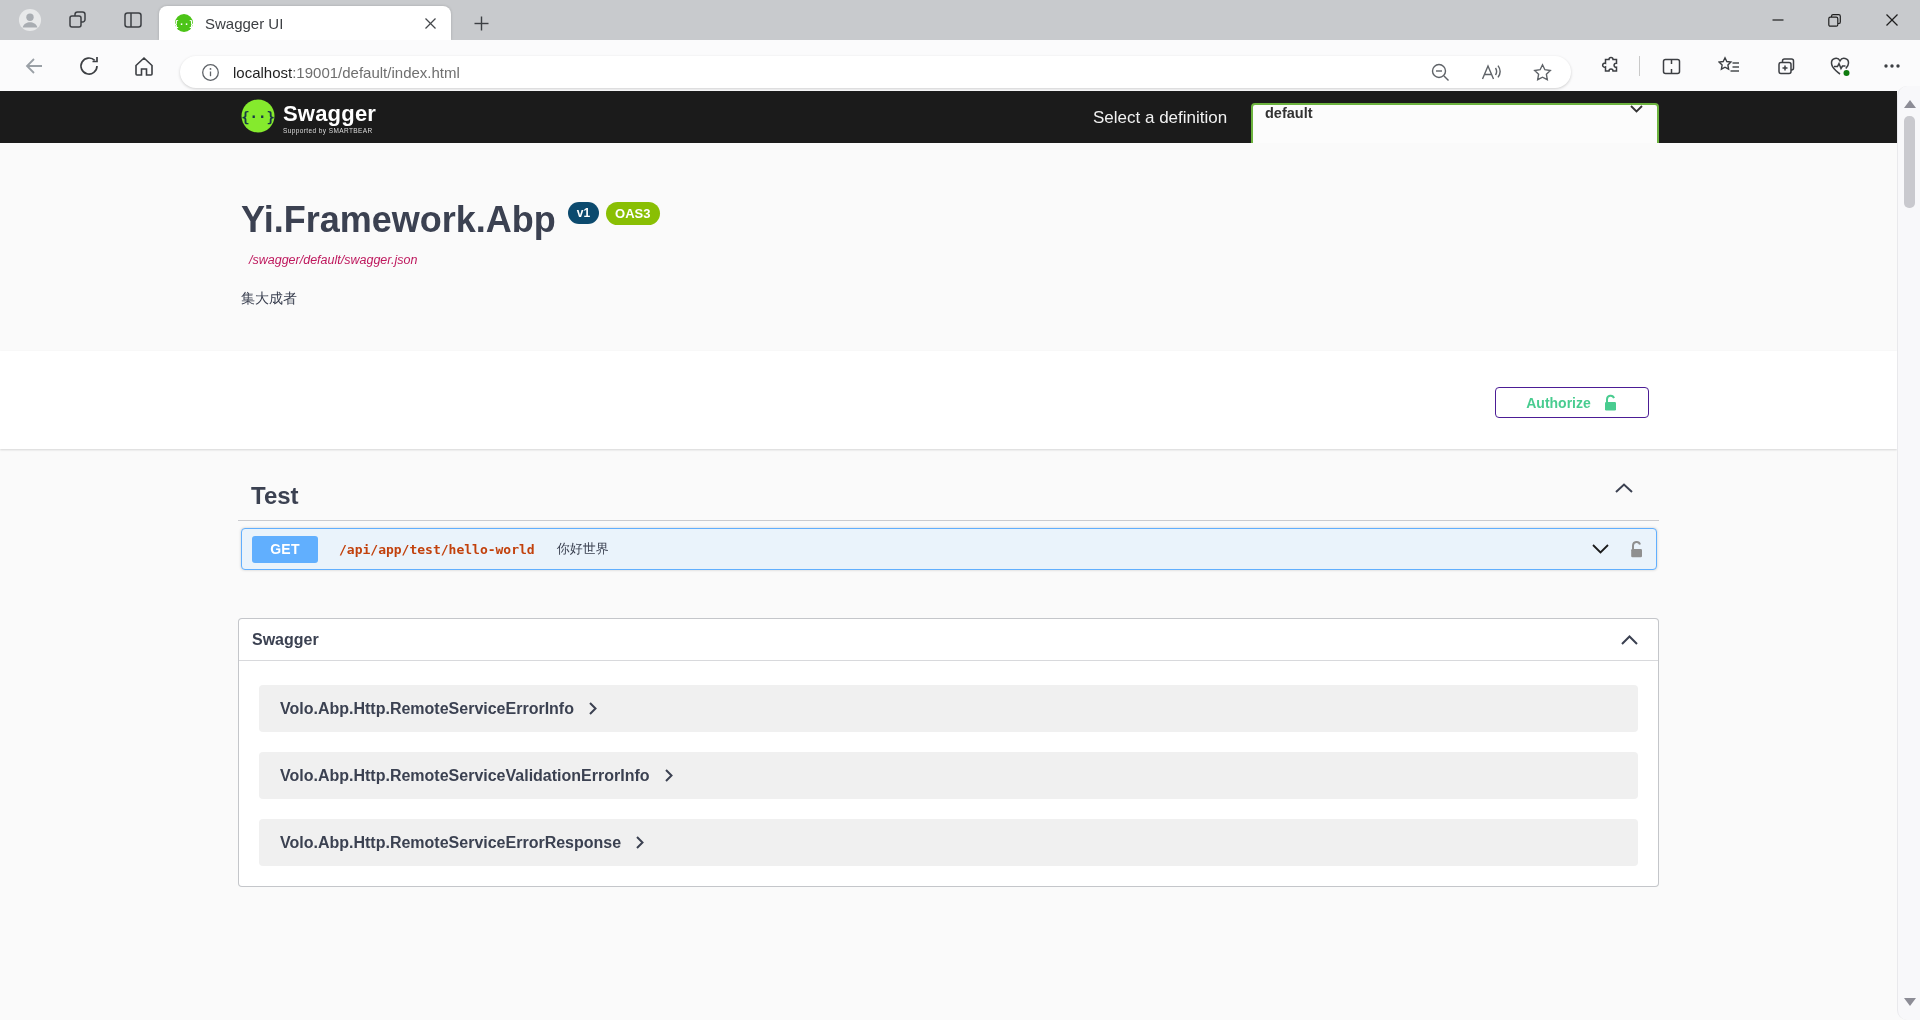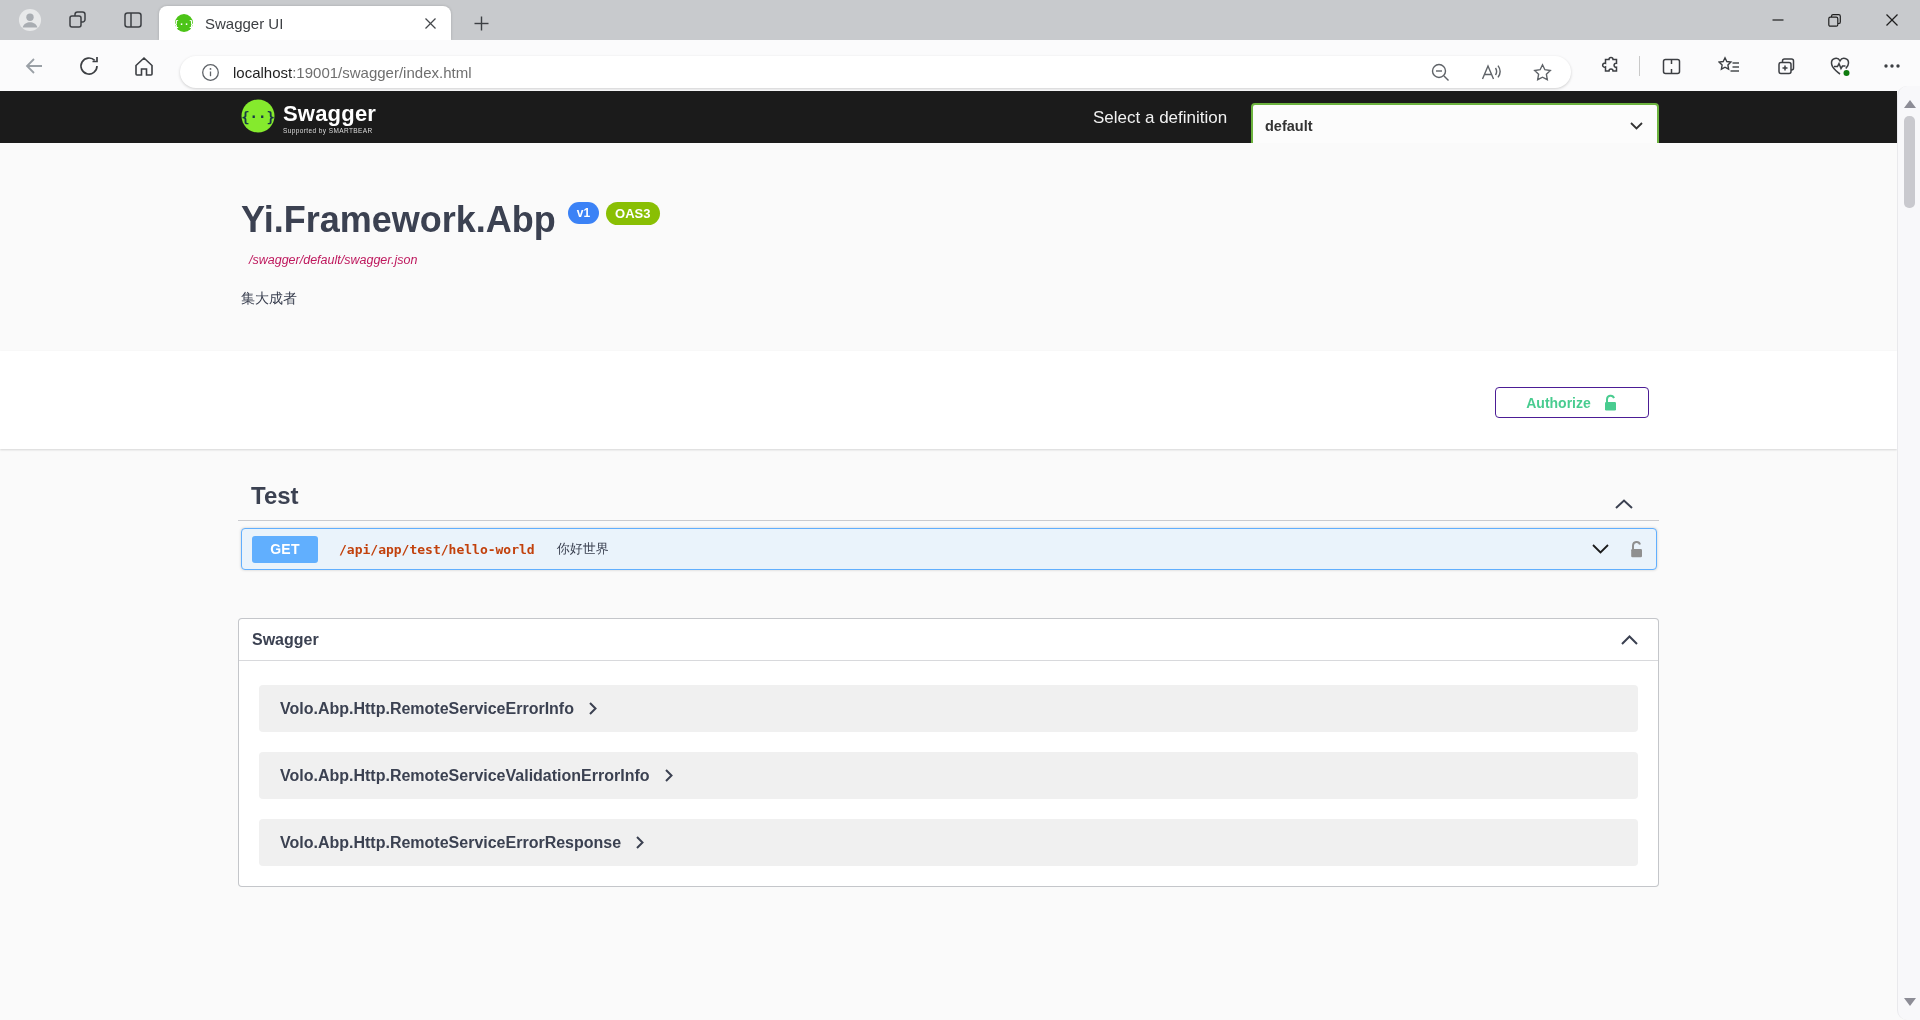--- a/index.html
+++ b/index.html
@@ -28,40 +28,40 @@
   .pill-icons > div { width:20px; height:20px; display:flex; align-items:center; justify-content:center; cursor:pointer; }
   .tb-sep { position:absolute; left:1639px; top:16px; width:1px; height:20px; background:#c9c9c9; }
 
   
   .sw-topbar { position:absolute; top:91px; left:0; width:1897px; height:52px; background:#1b1b1b; }
   .brand { position:absolute; left:241px; top:8px; display:flex; align-items:flex-start; }
   .brand-txt { margin-left:8px; color:#fff; }
   .brand-name { font-size:22px; font-weight:700; letter-spacing:.2px; line-height:30px; }
   .brand-sub { font-size:6.5px; color:#dcdcdc; letter-spacing:.4px; margin-top:-2px; }
   .def-label { position:absolute; left:1093px; top:17px; font-size:17px; font-weight:400; color:#f0f0f0; }
-  .def-select { position:absolute; left:1251px; top:12px; width:408px; height:45px; background:#fcfcfc; border:2px solid #6cb33e; border-radius:4px; display:flex; align-items:center; padding:0 14px 0 12px; cursor:pointer; }
+  .def-select { position:absolute; left:1251px; top:12px; width:408px; height:45px; background:#fcfcfc; border:2px solid #6cb33e; border-radius:4px; display:flex; padding:0 14px 0 12px; cursor:pointer; }
   .def-select span { font-size:14.5px; font-weight:700; color:#333; flex:1; }
 
   
   .info { position:absolute; top:143px; left:0; width:1897px; height:208px; background:#fafafa; }
   .info-title-row { position:absolute; left:241px; top:57px; display:flex; align-items:flex-start; }
   .api-title { font-size:36px; font-weight:700; color:#3b4151; line-height:40px; }
   .badge { border-radius:57px; color:#fff; font-weight:700; padding:4px 9px; margin-top:2px; }
-  .badge.v1 { background:#3b82f6; font-size:12px; margin-left:12px; }
+  .badge.v1 { background:#0c4a6e; font-size:12px; margin-left:12px; }
   .badge.oas { background:#89bf04; font-size:13px; margin-left:7px; }
   .spec-link { position:absolute; left:249px; top:110px; font-size:12.5px; color:#be185d; text-decoration:none; cursor:pointer;font-style:italic; }
   .api-desc { position:absolute; left:241px; top:147px; font-size:14px; color:#3b4151; }
 
   
   .scheme { position:absolute; top:351px; left:0; width:1897px; height:98px; background:#fff; box-shadow:0 1px 2px rgba(0,0,0,.15); }
   .authorize { position:absolute; left:1495px; top:36px; width:154px; height:31px; background:transparent; border:1px solid #4c1d95; border-radius:4px; color:#49cc90; font-weight:700; font-size:14px; display:flex; align-items:center; justify-content:center; gap:12px; cursor:pointer; font-family:"Liberation Sans",sans-serif; }
 
   
   .main { position:absolute; top:449px; left:238px; width:1421px; }
-  .tag-header { margin-top:34px; display:flex; align-items:flex-end; justify-content:space-between; padding:0 26px 11px 13px; border-bottom:1px solid rgba(59,65,81,.25); cursor:pointer; }
+  .tag-header { margin-top:34px; display:flex; align-items:flex-start; justify-content:space-between; padding:0 26px 11px 13px; border-bottom:1px solid rgba(59,65,81,.25); cursor:pointer; }
   .tag-title { font-size:24px; font-weight:700; color:#3b4151; line-height:26px; }
   .opblock { margin:7px 2px 0 3px; height:42px; background:#eaf3fb; border:1px solid #61affe; border-radius:4px; box-shadow:0 0 3px rgba(0,0,0,.19); display:flex; align-items:center; cursor:pointer; }
   .method-badge { margin-left:10px; width:66px; height:27px; background:#61affe; border-radius:3px; color:#fff; font-weight:700; font-size:14px; display:flex; align-items:center; justify-content:center; letter-spacing:.3px; }
   .op-path { margin-left:21px; font-family:"DejaVu Sans Mono",monospace; font-weight:700; font-size:13px; color:#c2410c; }
   .op-desc { margin-left:22px; font-size:13px; color:#3b4151; }
   .op-right { margin-left:auto; display:flex; align-items:center; gap:20px; margin-right:12px; }
 
   .models { margin-top:48px; background:#fff; border:1px solid rgba(59,65,81,.3); border-radius:4px; }
   .models-header { height:42px; display:flex; align-items:center; justify-content:space-between; padding:0 20px 0 13px; border-bottom:1px solid rgba(59,65,81,.2); cursor:pointer; }
   .models-title { font-size:16px; font-weight:700; color:#3b4151; }
@@ -165,21 +165,21 @@
         <path d="M3 10.5L11 3l8 7.5V19a1 1 0 0 1-1 1h-4.5v-6h-5v6H4a1 1 0 0 1-1-1z"></path>
       </svg>
     </div>
 
     <div class="addressbar">
       <svg width="17" height="17" viewBox="0 0 17 17" fill="none" stroke="#5f6368" stroke-width="1.3">
         <circle cx="8.5" cy="8.5" r="7.8"></circle>
         <line x1="8.5" y1="7.5" x2="8.5" y2="12.2"></line>
         <circle cx="8.5" cy="4.9" r="0.9" fill="#5f6368" stroke="none"></circle>
       </svg>
-      <span class="url"><span class="host">localhost</span><span class="rest">:19001/swagger/index.html</span></span>
+      <span class="url"><span class="host">localhost</span><span class="rest">:19001/default/index.html</span></span>
       <div class="pill-icons">
         <div>
           <svg width="19" height="19" viewBox="0 0 19 19" fill="none" stroke="#5f6368" stroke-width="1.4">
             <circle cx="8" cy="8" r="6.5"></circle>
               <line x1="5" y1="8" x2="11" y2="8"></line>
               <line x1="13" y1="13" x2="17.5" y2="17.5"></line>
           </svg>
         </div>
         <div>
           <svg width="20" height="19" viewBox="0 0 20 19" fill="none" stroke="#5f6368" stroke-width="1.4">

